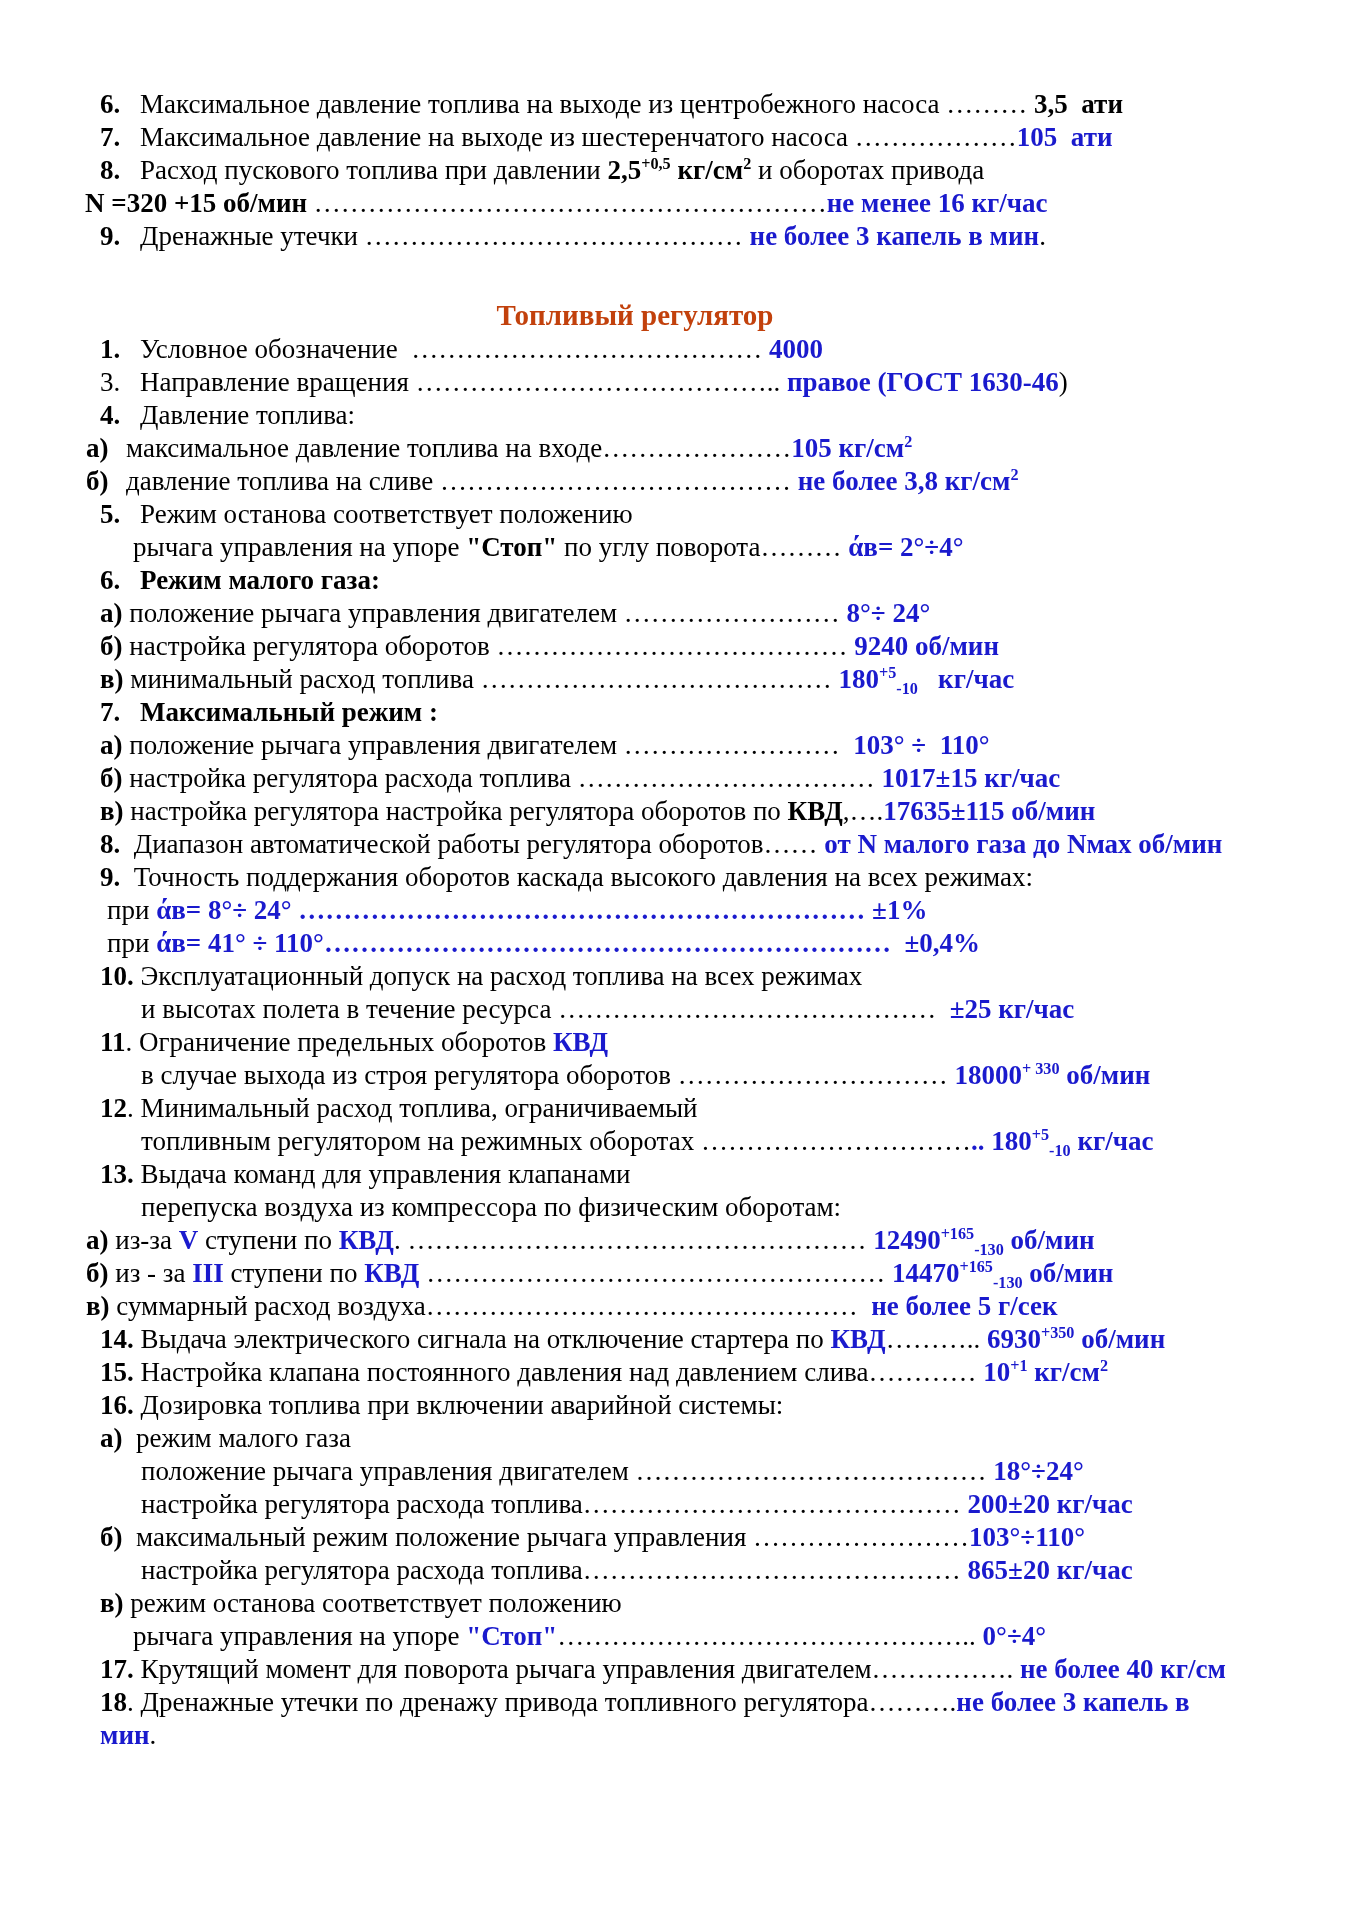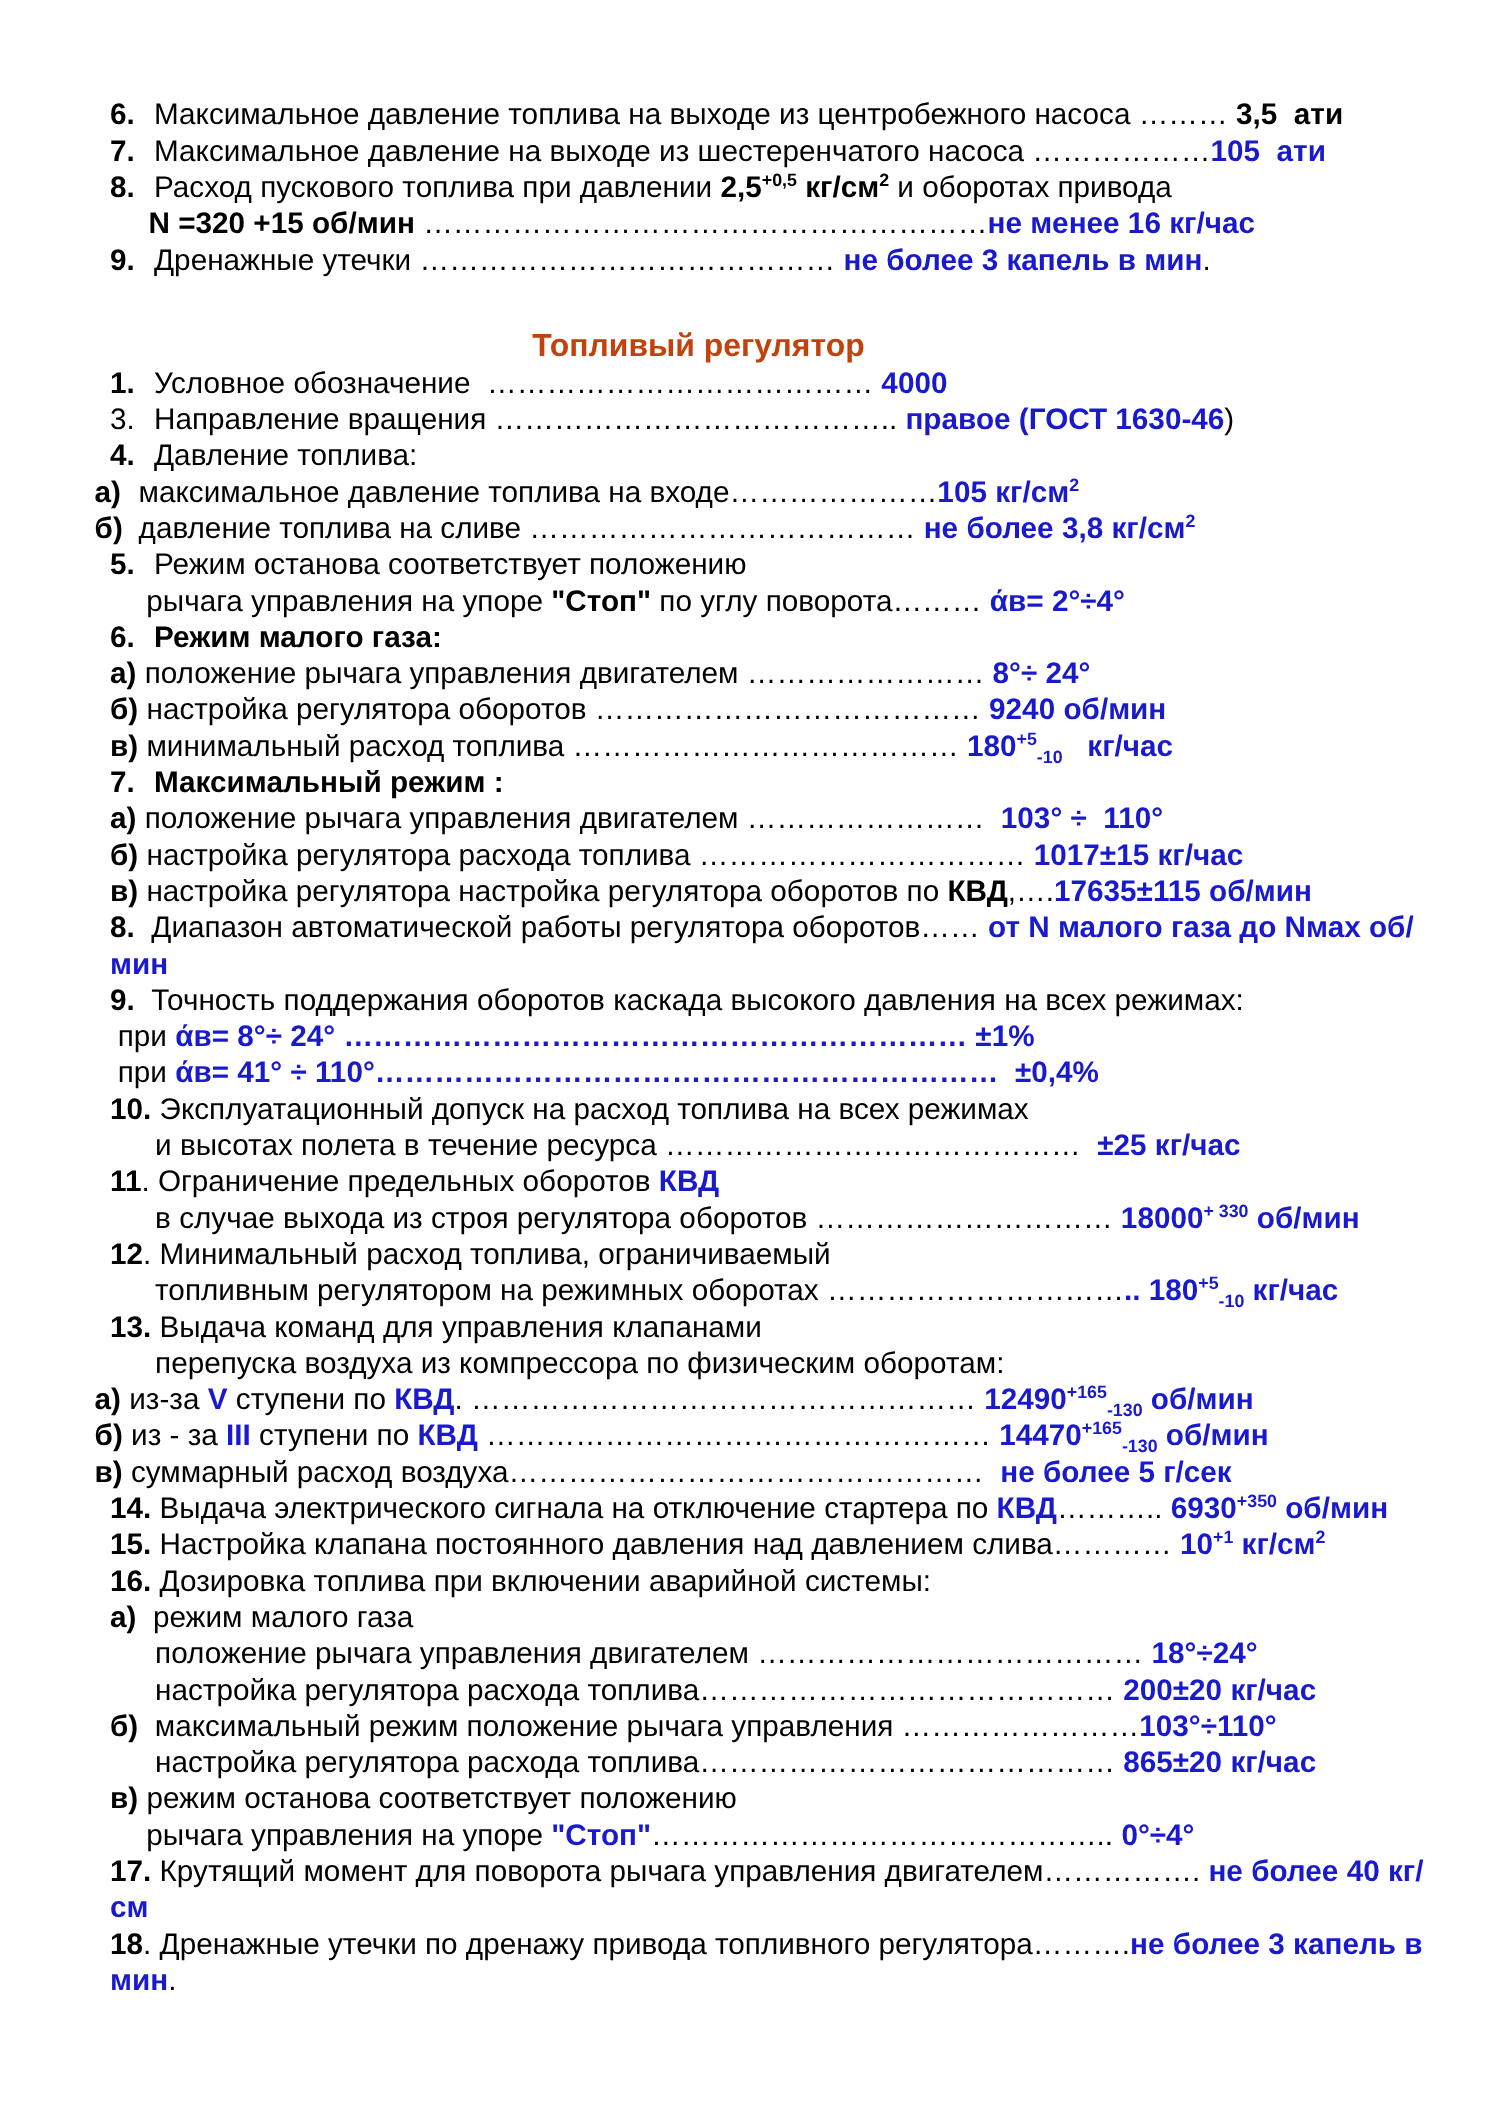--- a/index.html
+++ b/index.html
@@ -1,28 +1,28 @@
 <!DOCTYPE html>
 <html><head>
 <meta charset="utf-8">
 <style>
   html,body { margin:0; padding:0; background:#ffffff; }
   .page {
     position:relative;
     width:1357px; height:1920px;
     background:#ffffff;
-    font-family:Liberation Sans, sans-serif;
+    font-family:Liberation Serif, serif;
     font-size:27px; line-height:33px; color:#000;
     box-sizing:border-box;
     padding:88px 60px 0 85px;
     overflow:hidden;
   }
   .ln { white-space:pre-wrap; min-height:33px; }
   .c-a { margin-left:15px; }   
-  .c-b { margin-left:50px; }   
+  .c-b { }   
   .c-c { margin-left:1px; }   
   .c-d { margin-left:15px; }      
   .c-p { margin-left:22px; }    
   .c-e { margin-left:56px; }   
   .c-f { margin-left:48px; }   
   .c-t { width:1100px; text-align:center; margin:0; }
   .c-sp { height:46px; }
   .num { display:inline-block; min-width:40px; }
   .t-n { color:#000; font-weight:normal; }
   .t-b { color:#000; font-weight:bold; }

